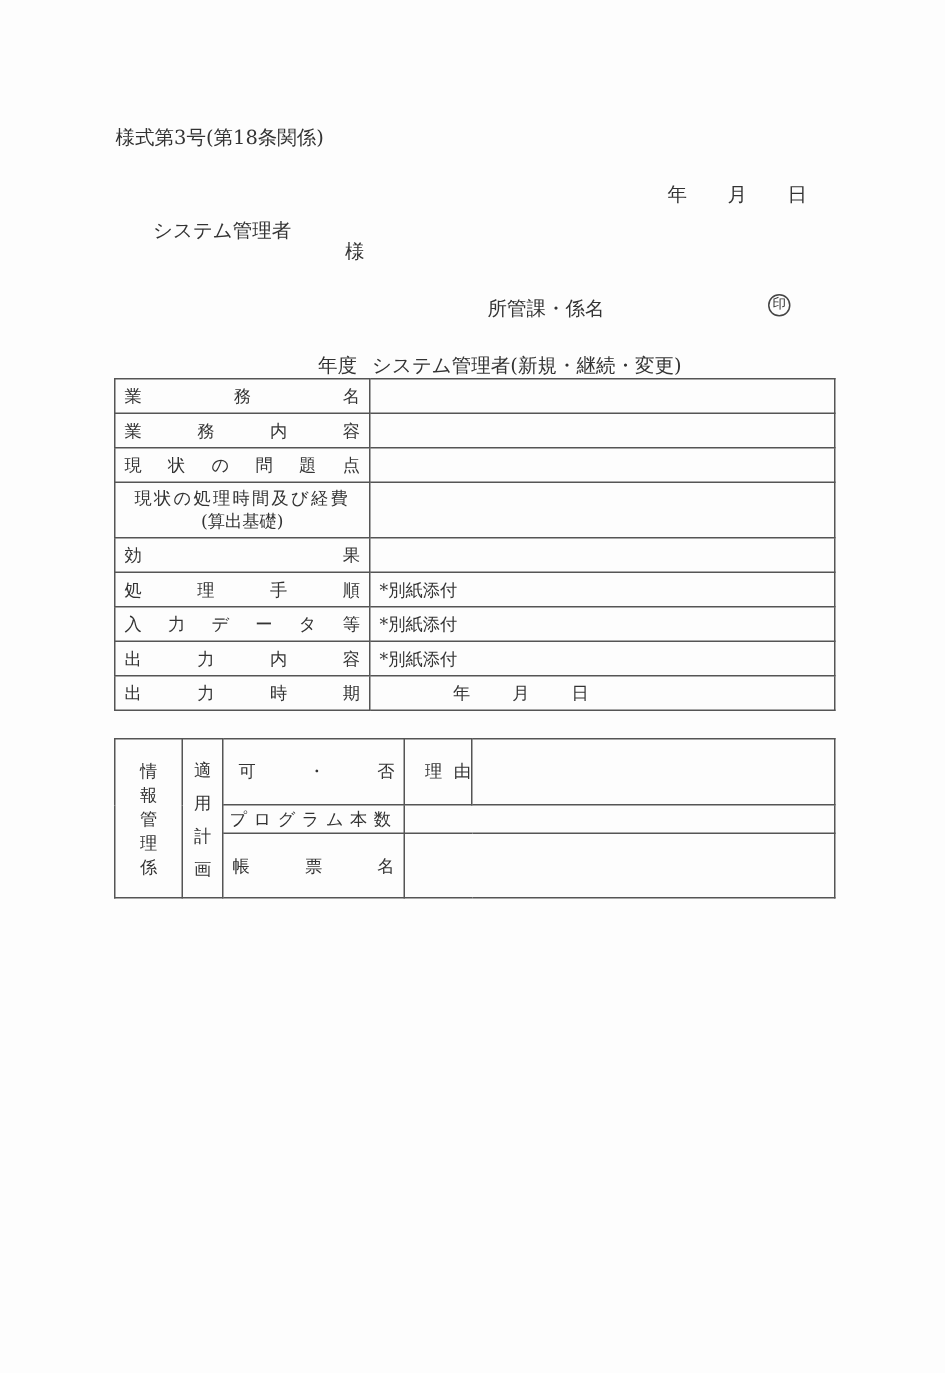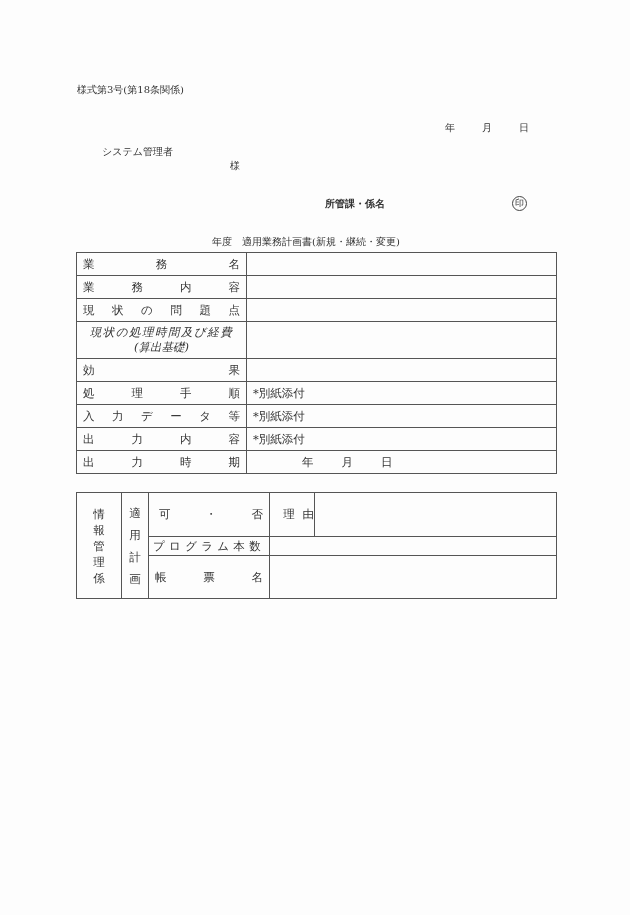--- a/index.html
+++ b/index.html
@@ -1,38 +1,38 @@
 <!DOCTYPE html>
 <html><head>
 <meta charset="utf-8">
 <style>
   html, body { margin: 0; padding: 0; }
   body {
     width: 630px; height: 915px; background: #fdfdfd; position: relative;
     font-family: "DejaVu Serif", "Liberation Serif", serif; color: #333; overflow: hidden;
   }
   .abs { position: absolute; white-space: nowrap; }
-  .t12 { font-size: 10px; }
+  .t12 { font-size: 13px; }
   .form-no { left: 77px; top: 83px; }
   .date-top { left: 445px; top: 121px; }
   .date-top span { display: inline-block; }
   .addressee { left: 102px; top: 145px; }
   .sama { left: 230px; top: 159px; }
-  .dept { left: 325px; top: 197px; font-weight: bold; }
+  .dept { left: 325px; top: 197px; }
   .seal { left: 512px; top: 196px; width: 13px; height: 13px; border: 1px solid #444; border-radius: 50%;
           font-size: 9px; line-height: 13px; text-align: center; }
   .doc-title { left: 212px; top: 235px; }
   .doc-title .gap { display: inline-block; width: 10px; }
 
   table { border-collapse: collapse; position: absolute; }
   td { border: 1px solid #555; padding: 0; font-size: 11.5px; vertical-align: middle; }
   .main { left: 76px; top: 252px; width: 481px; }
   .main td.label { width: 157px; padding: 0 6px; }
   .main tr.r { height: 23px; }
-  .main tr.tall { height: 37px; font-style: italic; }
+  .main tr.tall { height: 37px; }
   .spread { display: flex; justify-content: space-between; }
   .cen { text-align: center; }
   .val { padding-left: 6px; }
   .date-cell { padding-left: 55px; }
   .date-cell span { display: inline-block; }
 
   .sub { left: 76px; top: 492px; width: 481px; }
   .sub td { font-size: 11.5px; }
   .vert { text-align: center; line-height: 16px; }
   .vert span { display: block; }
@@ -46,21 +46,21 @@
   <span>年</span><span style="width:27px;display:inline-block"></span><span>月</span><span style="width:27px;display:inline-block"></span><span>日</span>
 </div>
 
 <div class="abs t12 addressee">システム管理者</div>
 <div class="abs t12 sama">様</div>
 
 <div class="abs t12 dept">所管課・係名</div>
 <div class="abs seal">印</div>
 
 <div class="abs t12 doc-title">
-  <span>年度</span><span class="gap"></span><span>適用業務計画書(新規・継続・変更)</span>
+  <span>年度</span><span class="gap"></span><span>システム管理者(新規・継続・変更)</span>
 </div>
 
 <table class="main">
   <tbody>
       <tr class="r">
     <td class="label">
           <div class="spread">
       <span>業</span>
       <span>務</span>
       <span>名</span>

